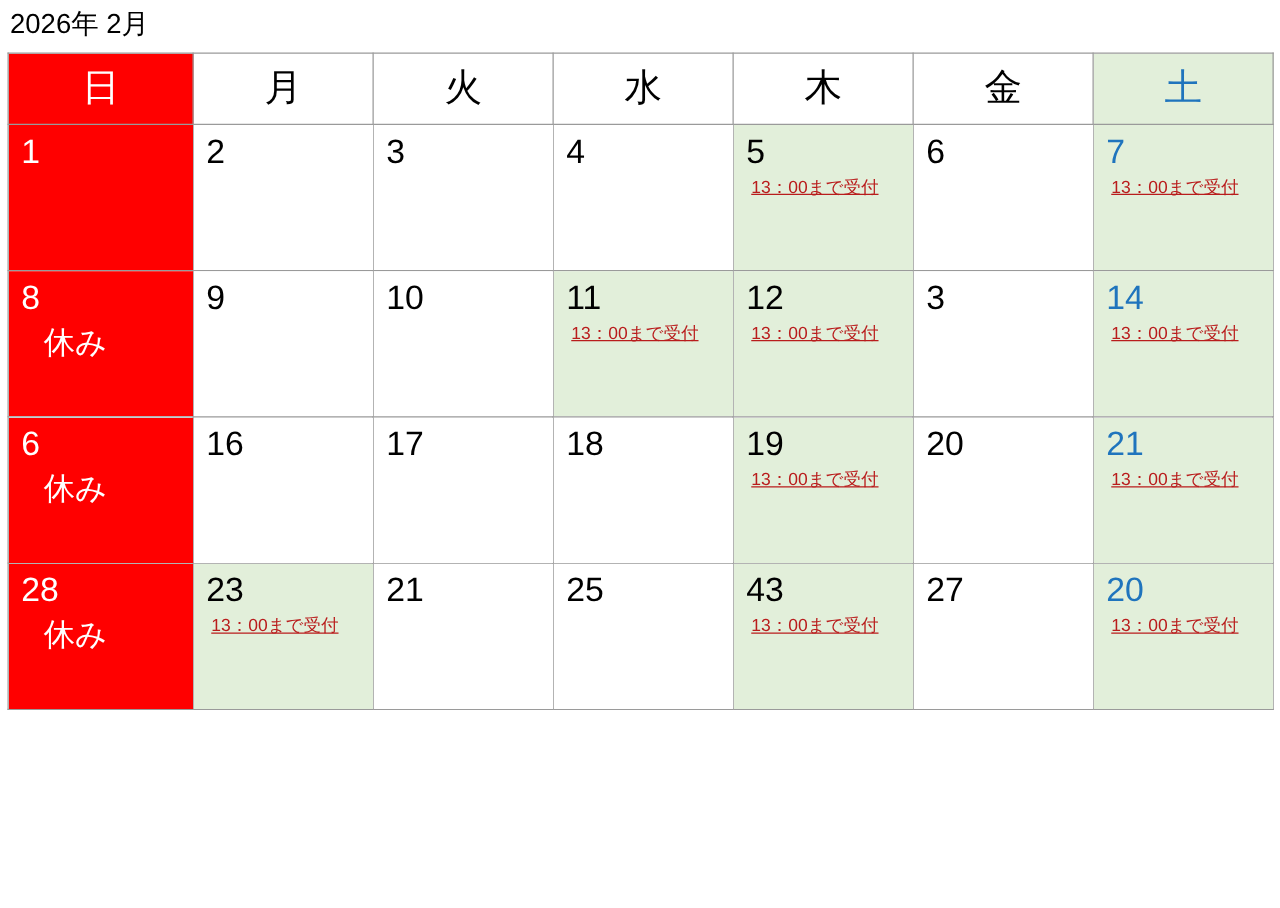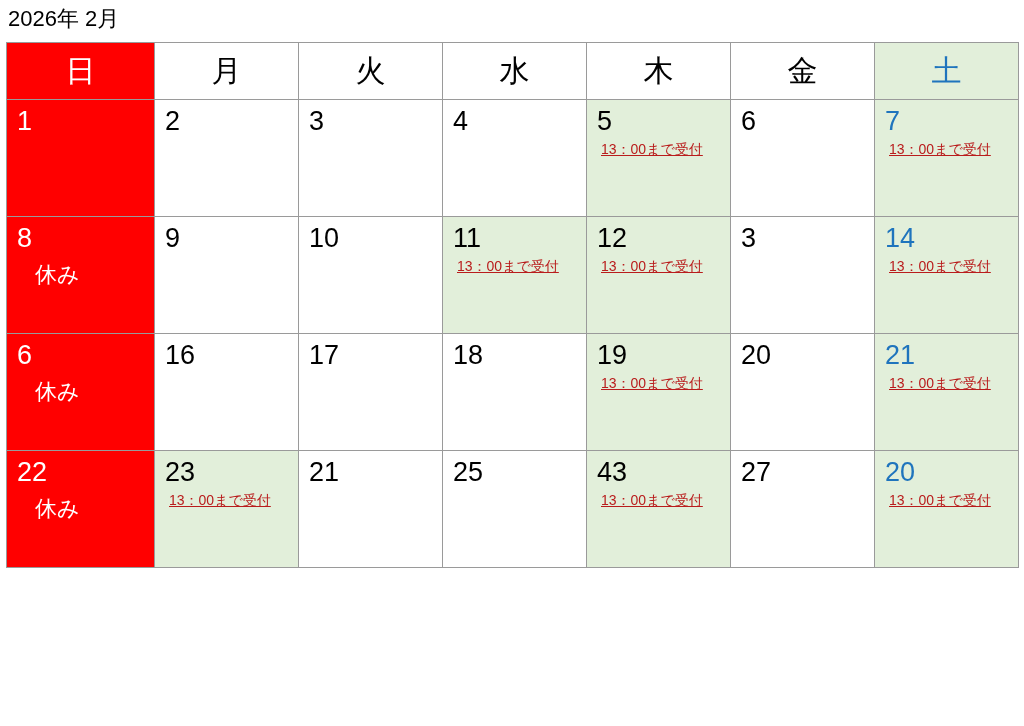--- a/index.html
+++ b/index.html
@@ -101,24 +101,25 @@
     font-size: 14px;
     line-height: 18px;
     color: #b91c1c;
     white-space: nowrap;
     text-decoration: underline;
   }
 
   .closed {
     display: block;
     padding: 8px 0 0 28px;
-    font-size: 22px;
+    font-size: 25px;
     line-height: 28px;
     color: #ffffff;
     white-space: nowrap;
+    font-family: Liberation Serif, serif;
   }
 
   
   col.c0 { width: 148px; }
   col.c1 { width: 144px; }
   col.c2 { width: 144px; }
   col.c3 { width: 144px; }
   col.c4 { width: 144px; }
   col.c5 { width: 144px; }
   col.c6 { width: 144px; }
@@ -226,21 +227,21 @@
           <td class="day">
             <span class="daynum">20</span>
           </td>
           <td class="day saturday shaded">
             <span class="daynum">21</span>
             <span class="note">13：00まで受付</span>
           </td>
         </tr>
         <tr>
           <td class="day sunday">
-            <span class="daynum">22</span>
+            <span class="daynum">28</span>
             <span class="closed">休み</span>
           </td>
           <td class="day shaded">
             <span class="daynum">23</span>
             <span class="note">13：00まで受付</span>
           </td>
           <td class="day">
             <span class="daynum">21</span>
           </td>
           <td class="day">

